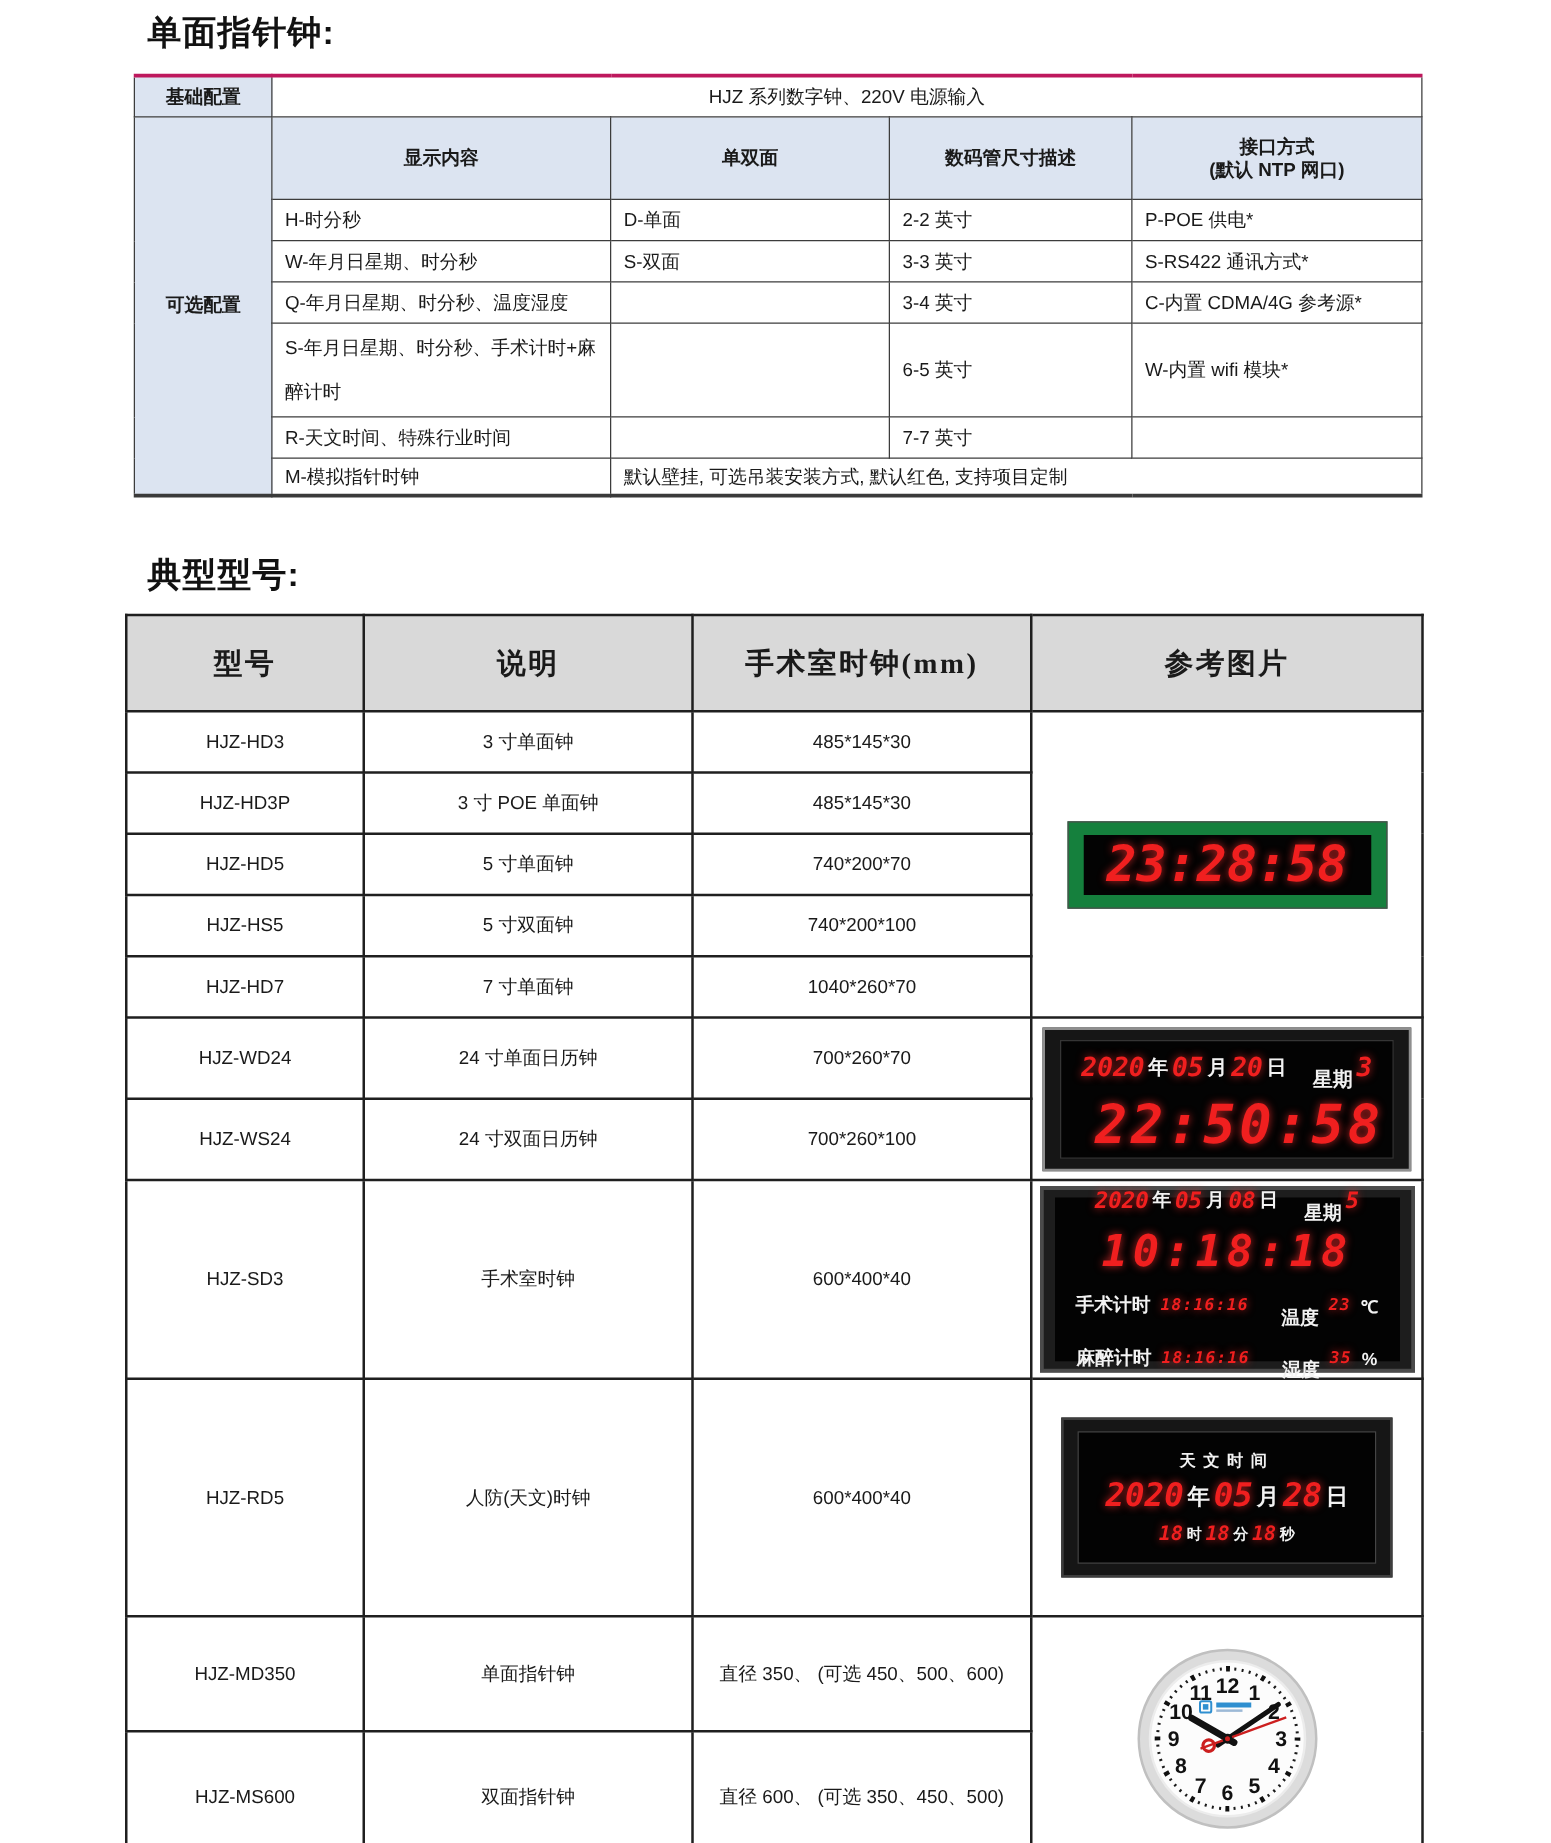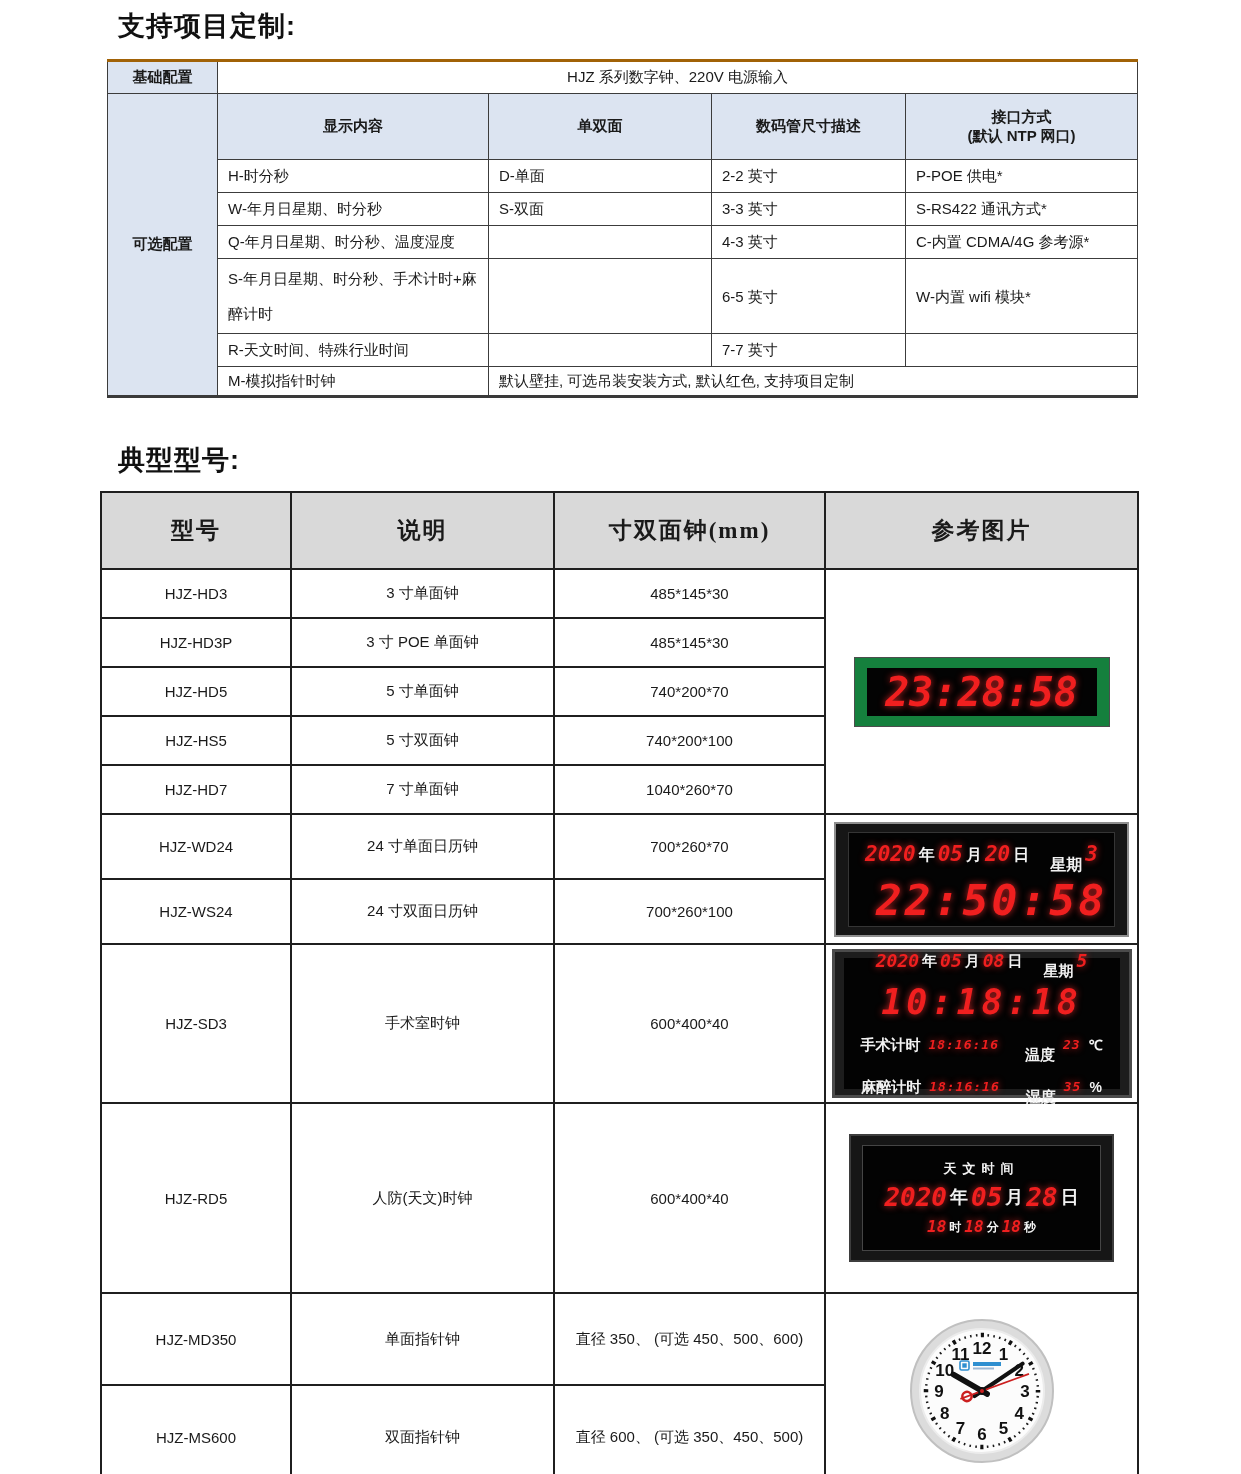--- a/index.html
+++ b/index.html
@@ -7,21 +7,21 @@
   body { width:1241px; font-family:"Liberation Sans", sans-serif; color:#1a1a1a; }
   .page { position:relative; width:1241px; padding-top:8px; }
 
   h1.sec-title { font-size:27px; font-weight:bold; color:#111; margin:0 0 0 118px; letter-spacing:1px; }
   #title2 { margin-top:44px; }
 
   table { border-collapse:collapse; table-layout:fixed; }
 
   
   #sel-table { margin:15px 0 0 107px; width:1030px;
-               border-top:3px solid #a16207; border-bottom:3px solid #3a3a3a; }
+               border-top:3px solid #be185d; border-bottom:3px solid #3a3a3a; }
   #sel-table td, #sel-table th { border:1px solid #3c3c3c; font-size:15px; padding:2px 10px; vertical-align:middle; }
   #sel-table th { background:#dce4f1; font-weight:bold; text-align:center; }
   #sel-table .hdr-blue { background:#dce4f1; font-weight:bold; text-align:center; }
   #sel-table .center { text-align:center; }
   .r-base { height:33px; }
   .r-head { height:66px; }
   .r-data { height:33px; }
   .r-tall { height:72px; }
   .r-tall td { line-height:35px; }
   .r-last { height:30px; }
@@ -71,21 +71,21 @@
   .clk4 .led-md { font-size:26px; } .clk4 .cjk-md { font-size:18px; }
   .clk4 .led-sm { font-size:16px; } .clk4 .cjk-sm { font-size:12px; }
 
   .analog-num { font-family:"Liberation Sans", sans-serif; font-weight:bold; font-size:17px; fill:#111; }
 </style>
 </head>
 <body>
 
 <div class="page">
 
-  <h1 class="sec-title" id="title1">支持项目定制:</h1>
+  <h1 class="sec-title" id="title1">单面指针钟:</h1>
 
   <table id="sel-table">
     <colgroup>
       <col style="width:110px">
         <col style="width:271px">
         <col style="width:223px">
         <col style="width:194px">
         <col style="width:232px">
     </colgroup>
     <tbody>
@@ -111,21 +111,21 @@
     </tr>
     <tr class="r-data">
       <td>W-年月日星期、时分秒</td>
       <td>S-双面</td>
       <td>3-3 英寸</td>
       <td>S-RS422 通讯方式*</td>
     </tr>
     <tr class="r-data">
       <td>Q-年月日星期、时分秒、温度湿度</td>
       <td></td>
-      <td>4-3 英寸</td>
+      <td>3-4 英寸</td>
       <td>C-内置 CDMA/4G 参考源*</td>
     </tr>
     <tr class="r-tall">
       <td>S-年月日星期、时分秒、手术计时+麻醉计时</td>
       <td></td>
       <td>6-5 英寸</td>
       <td>W-内置 wifi 模块*</td>
     </tr>
     <tr class="r-data">
       <td>R-天文时间、特殊行业时间</td>
@@ -146,21 +146,21 @@
     <colgroup>
       <col style="width:190px">
         <col style="width:263px">
         <col style="width:271px">
         <col style="width:313px">
     </colgroup>
     <tbody>
         <tr>
       <th>型号</th>
       <th>说明</th>
-      <th>寸双面钟(mm)</th>
+      <th>手术室时钟(mm)</th>
       <th>参考图片</th>
     </tr>
 
     <tr class="h-sm">
       <td>HJZ-HD3</td>
       <td>3 寸单面钟</td>
       <td>485*145*30</td>
       <td rowspan="5" class="img-cell">
         <div class="img-wrap">
 

